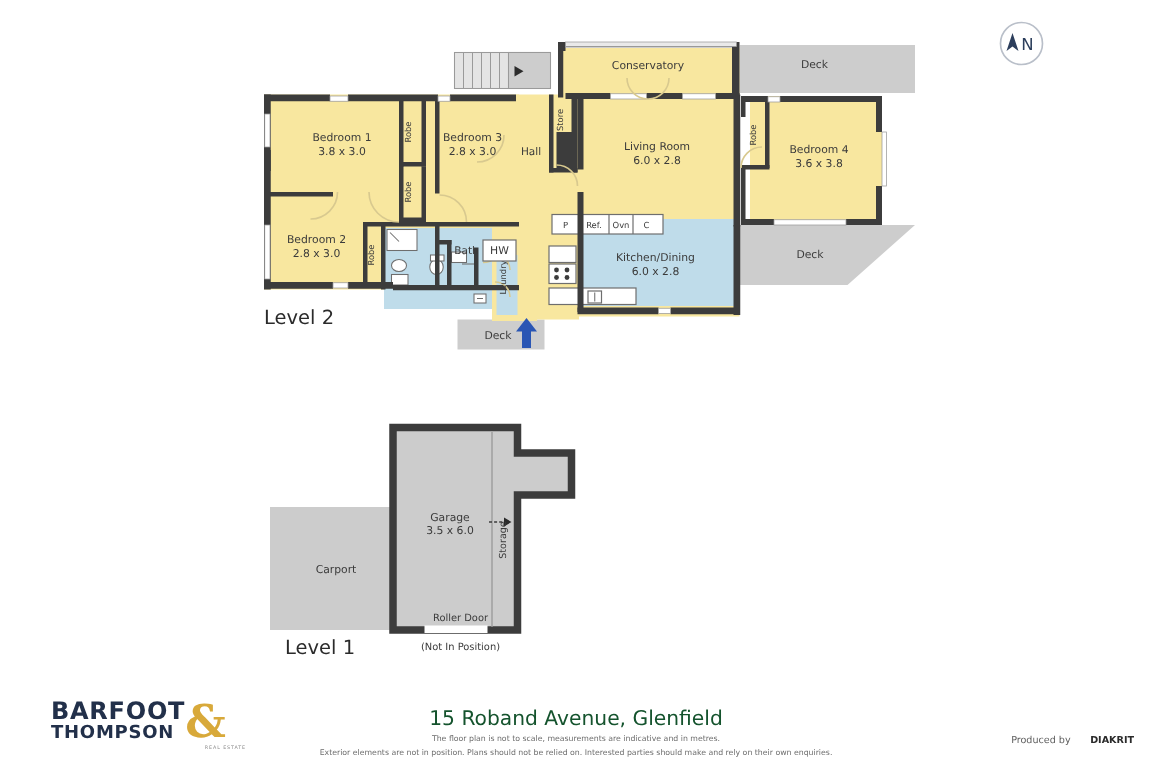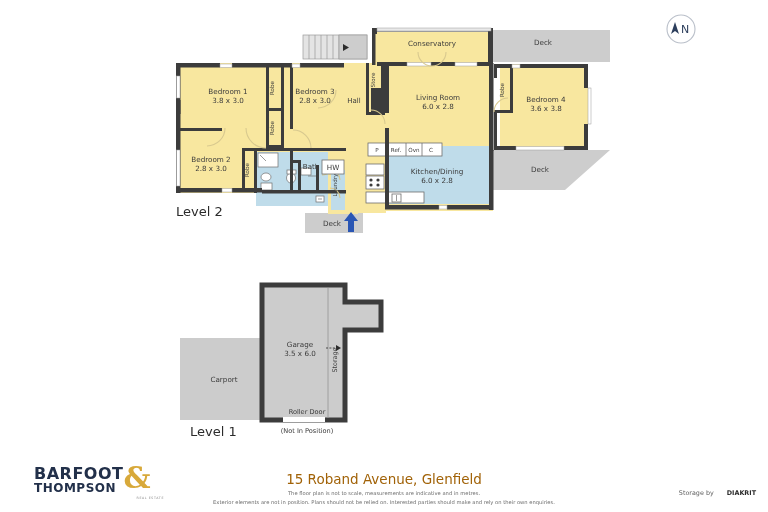--- a/index.html
+++ b/index.html
@@ -21,28 +21,28 @@
     font-weight:bold;
     color:#22304a;
     letter-spacing:0.5px;
   }
   .logo-l1{font-size:16px;}
   .logo-l2{font-size:12px;}
   .logo-amp{
     color:#d8a93a;font-size:30px;font-weight:bold;line-height:0.8;
     font-family:"DejaVu Serif", serif;
   }
-  .logo-row{display:flex;align-items:flex-start;}
+  .logo-row{display:flex;align-items:flex-end;}
   .logo-stack{display:flex;flex-direction:column;}
   .logo-sub{
     font-size:3.2px;color:#8a8a8a;letter-spacing:.6px;margin-top:3px;text-align:right;
   }
   .addr{
     position:absolute;left:0;top:471px;width:768px;text-align:center;
-    font-size:13.5px;color:#a16207;font-family:"DejaVu Sans", sans-serif;
+    font-size:13.5px;color:#14532d;font-family:"DejaVu Sans", sans-serif;
     font-weight:500;
   }
   .disc1,.disc2{
     position:absolute;left:0;width:768px;text-align:center;
     font-size:5.2px;color:#6d6d6d;font-family:"DejaVu Sans", sans-serif;
   }
   .disc1{top:490px;}
   .disc2{top:499px;}
   .produced{
     position:absolute;right:12px;top:489px;
@@ -314,13 +314,13 @@
       <span class="logo-l2">THOMPSON</span>
     </div>
     <span class="logo-amp">&amp;</span>
   </div>
   <div class="logo-sub">REAL ESTATE</div>
 </div>
 
 <div class="addr">15 Roband Avenue, Glenfield</div>
 <div class="disc1">The floor plan is not to scale, measurements are indicative and in metres.</div>
 <div class="disc2">Exterior elements are not in position. Plans should not be relied on. Interested parties should make and rely on their own enquiries.</div>
-<div class="produced"><span>Storage by </span><b>DIAKRIT</b></div>
+<div class="produced"><span>Produced by </span><b>DIAKRIT</b></div>
 
 </body></html>

